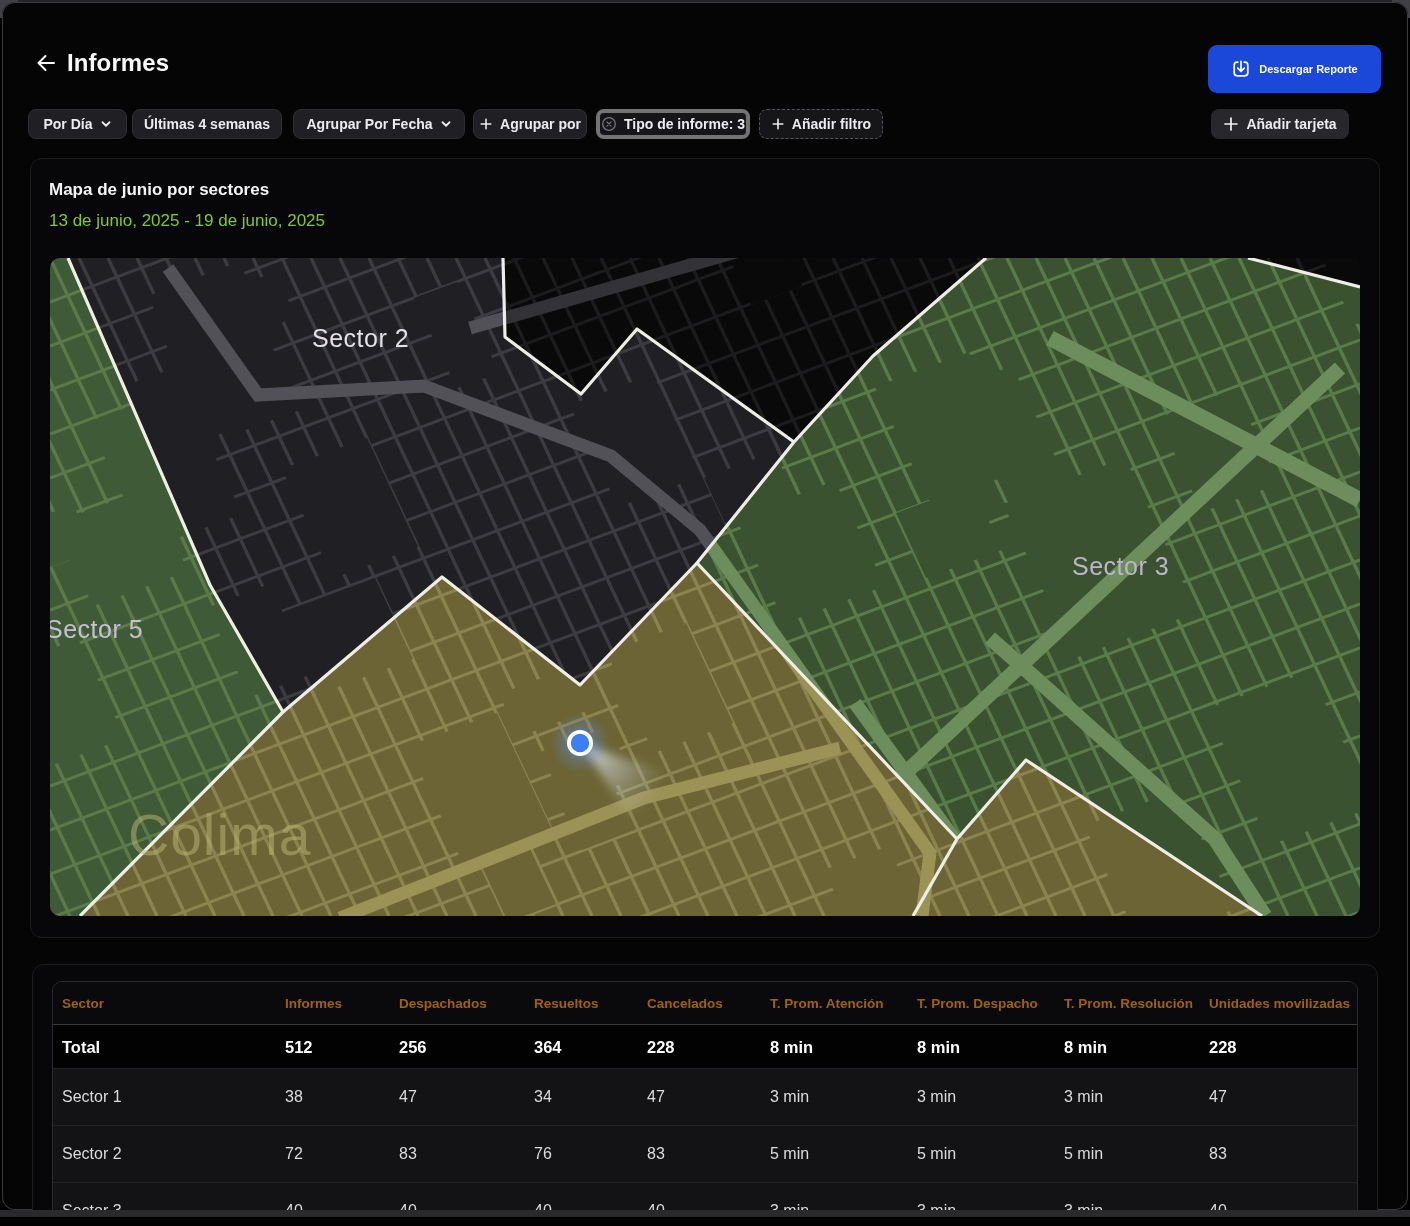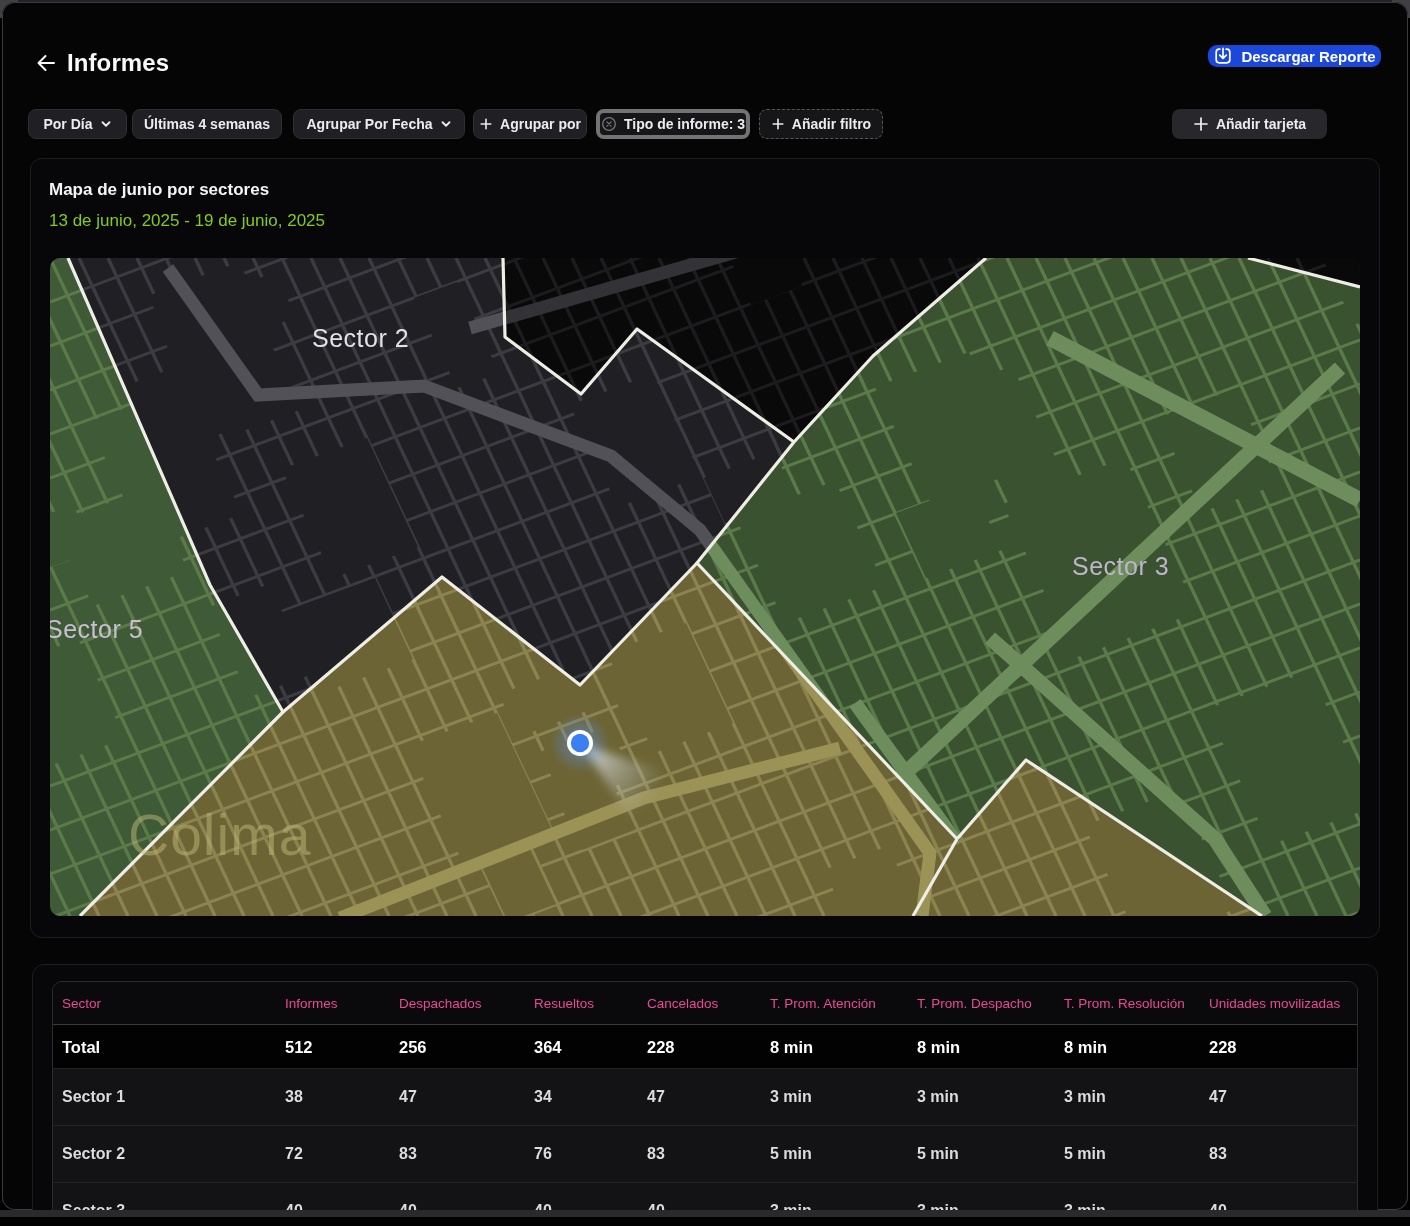--- a/index.html
+++ b/index.html
@@ -1,41 +1,41 @@
 <!DOCTYPE html>
 <html><head><meta charset="utf-8">
 <style>
 * { margin:0; padding:0; box-sizing:border-box; }
 html,body { width:1410px; height:1226px; background:#000; font-family:"Liberation Sans", sans-serif; overflow:hidden; position:relative; }
 .topstrip { position:absolute; left:0; top:0; width:1410px; height:2px; background:#23232a; }
 .corner { position:absolute; top:0; width:18px; height:18px; background:#404044; }
 .panel { position:absolute; left:2px; top:2px; width:1406px; height:1208px; background:#050506; box-shadow: inset 0 0 0 1px #3a3a3f; border-radius:13px; }
 .backarrow { position:absolute; left:34px; top:51px; }
 h1 { position:absolute; left:67px; top:49px; font-size:24px; font-weight:700; color:#fafafa; letter-spacing:0.1px; }
-.dlbtn { position:absolute; left:1208px; top:45px; width:173px; height:22px; background:#1b48d8; border-radius:9px; display:flex; align-items:center; justify-content:center; gap:8px; color:#fff; font-size:15px; font-weight:700; }
+.dlbtn { position:absolute; left:1208px; top:45px; width:173px; height:48px; background:#1b48d8; border-radius:9px; display:flex; align-items:center; justify-content:center; gap:8px; color:#fff; font-size:11px; font-weight:700; }
 .chips { position:absolute; left:0; top:109px; width:1410px; height:30px; }
 .chip { position:absolute; top:0; height:30px; background:#202024; border:1px solid #2e2e33; border-radius:8px; display:flex; align-items:center; justify-content:center; gap:7px; color:#ececf0; font-size:14px; font-weight:700; white-space:nowrap; }
 .chip-filter { background:#161619; border:4px solid #737373; }
 .chip-dashed { background:#161619; border:1px dashed #55555d; }
 .chip-card { background:#28282c; border:none; }
 .card { position:absolute; background:#070709; border:1px solid #1d1d21; border-radius:12px; }
 #mapcard { left:30px; top:158px; width:1350px; height:780px; }
 #mapcard .title { position:absolute; left:18px; top:21px; font-size:17px; font-weight:700; color:#f5f5f6; }
 #mapcard .sub { position:absolute; left:18px; top:52px; font-size:17px; color:#84cc16; }
 .mapbox { position:absolute; left:19px; top:99px; width:1310px; height:658px; border-radius:10px; overflow:hidden; }
 #tablecard { left:32px; top:964px; width:1346px; height:299px; }
 .twrap { position:absolute; left:19px; top:16px; width:1306px; height:282px; border:1px solid #2c2c30; border-radius:10px; overflow:hidden; background:#0a0a0c; }
 .thead { position:relative; height:43px; background:#0a0a0c; border-bottom:1px solid #3a3a3e; }
-.thead span { position:absolute; top:50%; transform:translateY(-50%); font-size:13.5px; font-weight:400; color:#ec4899; white-space:nowrap; }
+.thead span { position:absolute; top:50%; transform:translateY(-50%); font-size:13.5px; font-weight:700; color:#a16207; white-space:nowrap; }
 .trow { position:relative; }
 .trow span { position:absolute; top:50%; transform:translateY(-50%); white-space:nowrap; }
 .trow.total { height:43px; background:#020203; }
 .trow.total span { font-size:16.5px; font-weight:700; color:#fff; }
 .trow.sec { height:57px; background:#131316; border-top:1px solid #232327; }
-.trow.sec span { font-size:16px; color:#dcdcdf;font-weight:bold; }
+.trow.sec span { font-size:16px; color:#dcdcdf; }
 .botstrip { position:absolute; left:0; top:1210px; width:1410px; height:7px; background:#2a2a2d; }
 .botblack { position:absolute; left:0; top:1217px; width:1410px; height:9px; background:#000; }
 </style></head>
 <body>
 <div class="topstrip"></div>
 <div class="corner" style="left:0"></div>
 <div class="corner" style="left:1392px"></div>
 <div class="panel"></div>
 <div class="backarrow"><svg width="24" height="24" viewBox="0 0 24 24" fill="none">
       <path d="M20 12H4.5M4.5 12L11.5 5M4.5 12L11.5 19" stroke="#fafafa" stroke-width="2" stroke-linecap="round" stroke-linejoin="round"></path>
@@ -76,21 +76,21 @@
         <path d="M5.9 5.9L10.1 10.1M10.1 5.9L5.9 10.1" stroke="#75757d" stroke-width="1.3" stroke-linecap="round"></path>
       </svg>
       <span>Tipo de informe: 3</span>
     </div>
     <div class="chip chip-dashed" style="left:759px;width:124px">
       <svg width="14" height="14" viewBox="0 0 14 14" fill="none">
         <path d="M7 2.2V11.8M2.2 7H11.8" stroke="#ececf0" stroke-width="1.6" stroke-linecap="round"></path>
       </svg>
       <span>Añadir filtro</span>
     </div>
-    <div class="chip chip-card" style="left:1172px;width:155px">
+    <div class="chip chip-card" style="left:1211px;width:138px">
       <svg width="16" height="16" viewBox="0 0 14 14" fill="none">
         <path d="M7 1.8V12.2M1.8 7H12.2" stroke="#f2f2f4" stroke-width="1.5" stroke-linecap="round"></path>
       </svg>
       <span>Añadir tarjeta</span>
     </div>
   </div>
 <div class="card" id="mapcard">
   <div class="title">Mapa de junio por sectores</div>
   <div class="sub">13 de junio, 2025 - 19 de junio, 2025</div>
   <div class="mapbox"><svg width="1310" height="658" viewBox="0 0 1310 658">

